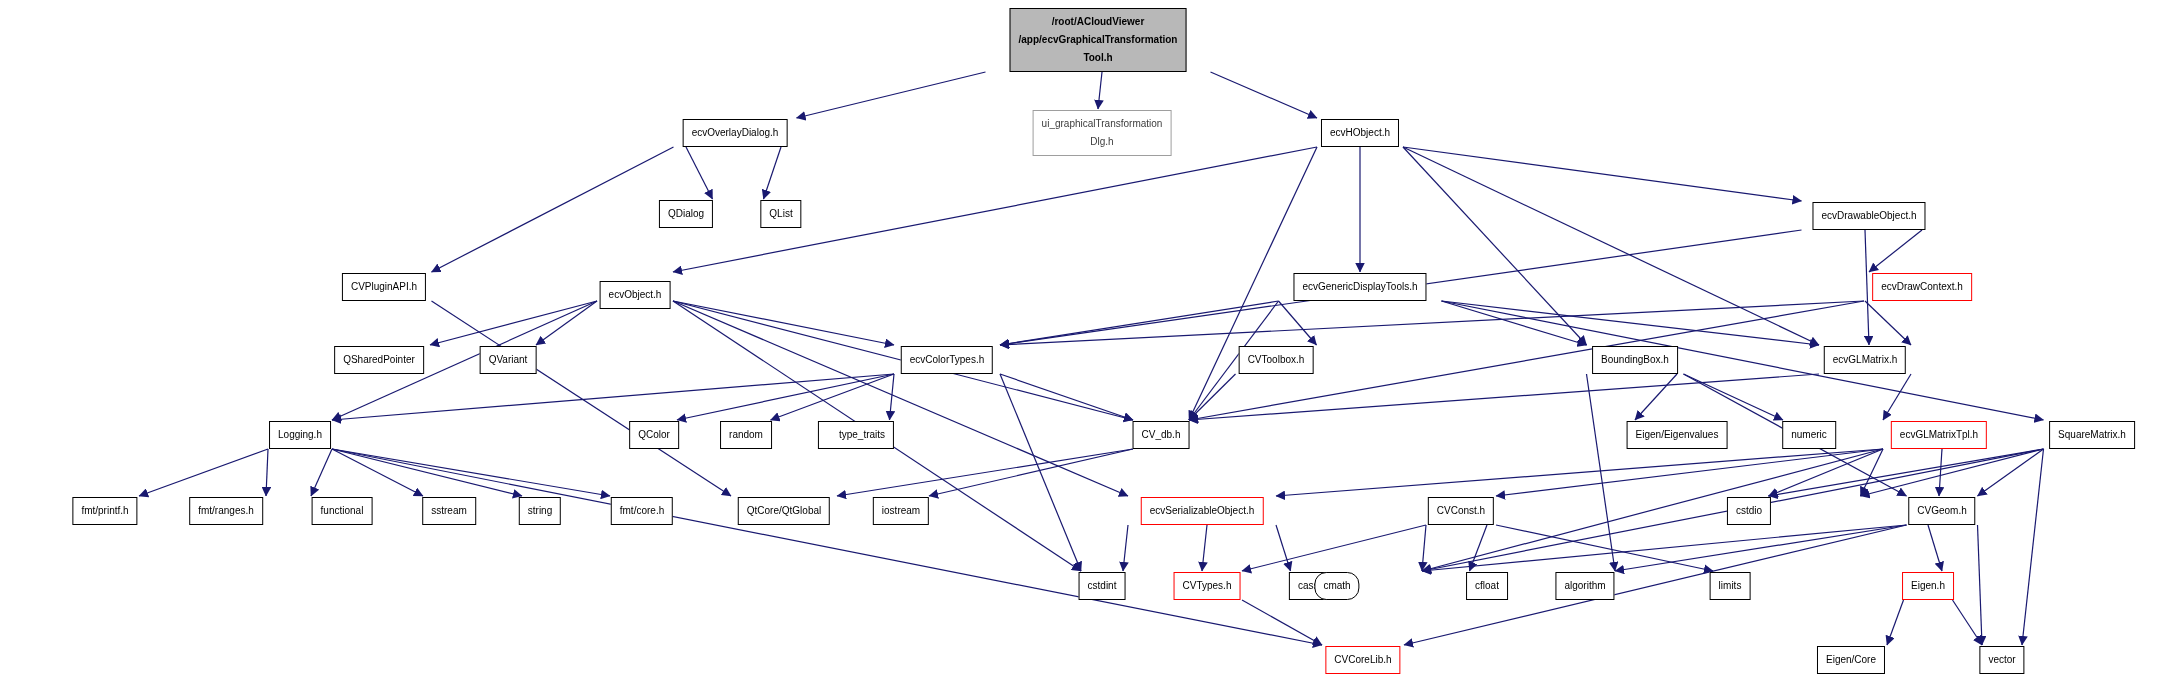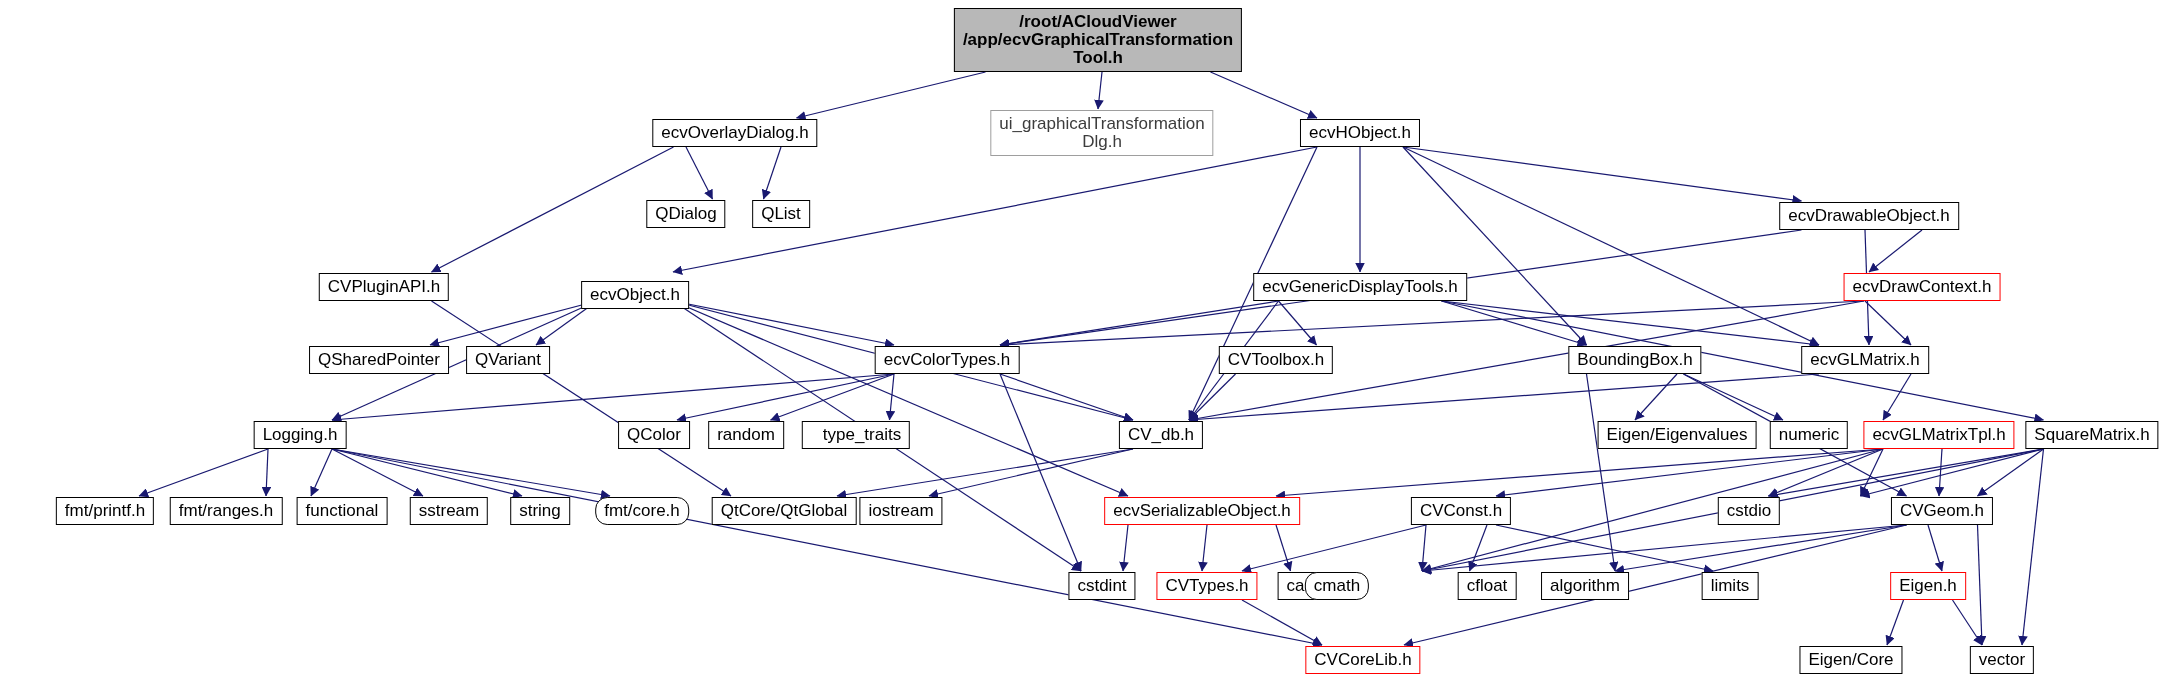--- a/index.html
+++ b/index.html
@@ -11,21 +11,21 @@
     overflow:hidden;
   }
   #edges{position:absolute;left:0;top:0;width:2183px;height:679px;}
   #nodes{position:absolute;left:0;top:0;width:100%;height:100%;pointer-events:none;}
   .node{
     position:absolute;
     transform:translateX(-50%);
     background:#ffffff;
     border:1px solid #000000;
     padding:4px 8px;
-    font-size:17px;
+    font-size:10px;
     line-height:18px;
     text-align:center;
     color:#000000;
     white-space:nowrap;
     box-sizing:border-box;
     pointer-events:auto;
   }
   .node.red{border-color:var(--red,#ff0000);}
   .node.gray{border-color:var(--grayborder,#9e9e9e);color:var(--graytext,#3c3c3c);}
   .node.root{background:var(--rootbg,#b8b8b8);font-weight:bold;}
@@ -276,21 +276,21 @@
       <div class="node" style="left: 449px; top: 497px;">
     <div class="label">
           <div>sstream</div>
         </div>
   </div>
       <div class="node" style="left: 540px; top: 497px;">
     <div class="label">
           <div>string</div>
         </div>
   </div>
-      <div class="node" style="left: 642px; top: 497px; border-radius: 12px;">
+      <div class="node" style="left: 642px; top: 497px;">
     <div class="label">
           <div>fmt/core.h</div>
         </div>
   </div>
       <div class="node" style="left: 784px; top: 497px;">
     <div class="label">
           <div>QtCore/QtGlobal</div>
         </div>
   </div>
       <div class="node" style="left: 901px; top: 497px;">

